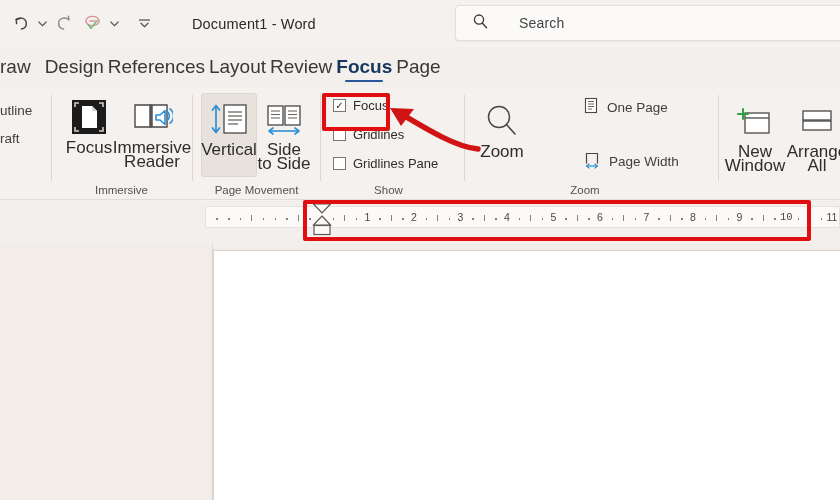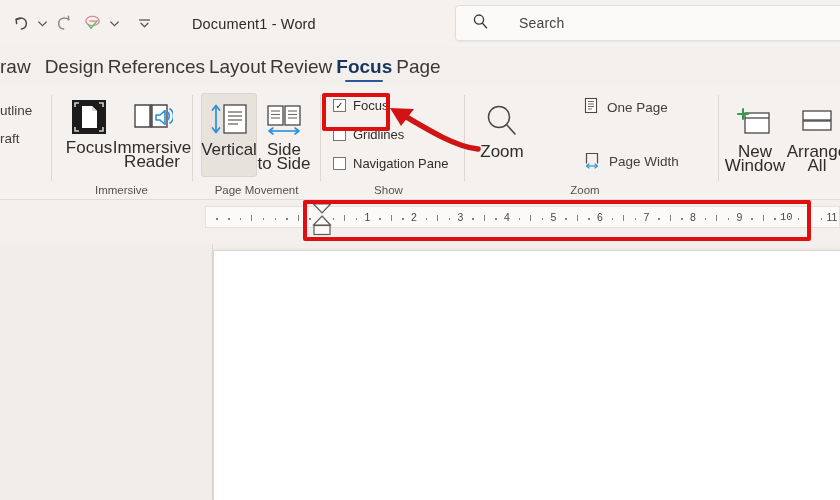--- a/index.html
+++ b/index.html
@@ -309,21 +309,21 @@
     <div class="ckrow" style="left:7px; top:11px;">
       <span class="ckbox">✓</span>
       <span>Focus</span>
     </div>
     <div class="ckrow" style="left:7px; top:40px;">
       <span class="ckbox"></span>
       <span>Gridlines</span>
     </div>
     <div class="ckrow" style="left:7px; top:69px;">
       <span class="ckbox"></span>
-      <span>Navigation Pane</span>
+      <span>Gridlines Pane</span>
     </div>
     <div class="group-label" style="width:125px;left:0;">Show</div>
   </div>
   <div class="group-sep" style="left:464px;"></div>
 
   <div class="group" style="left:470px; width:250px;">
     <div class="bigbtn" style="left:4px; top:12px; width:56px;">
       <div class="icbox">
         <svg width="40" height="38" viewBox="0 0 40 38">
           <circle cx="17" cy="14" r="10.5" fill="none" stroke="#4a4745" stroke-width="1.5"></circle>

